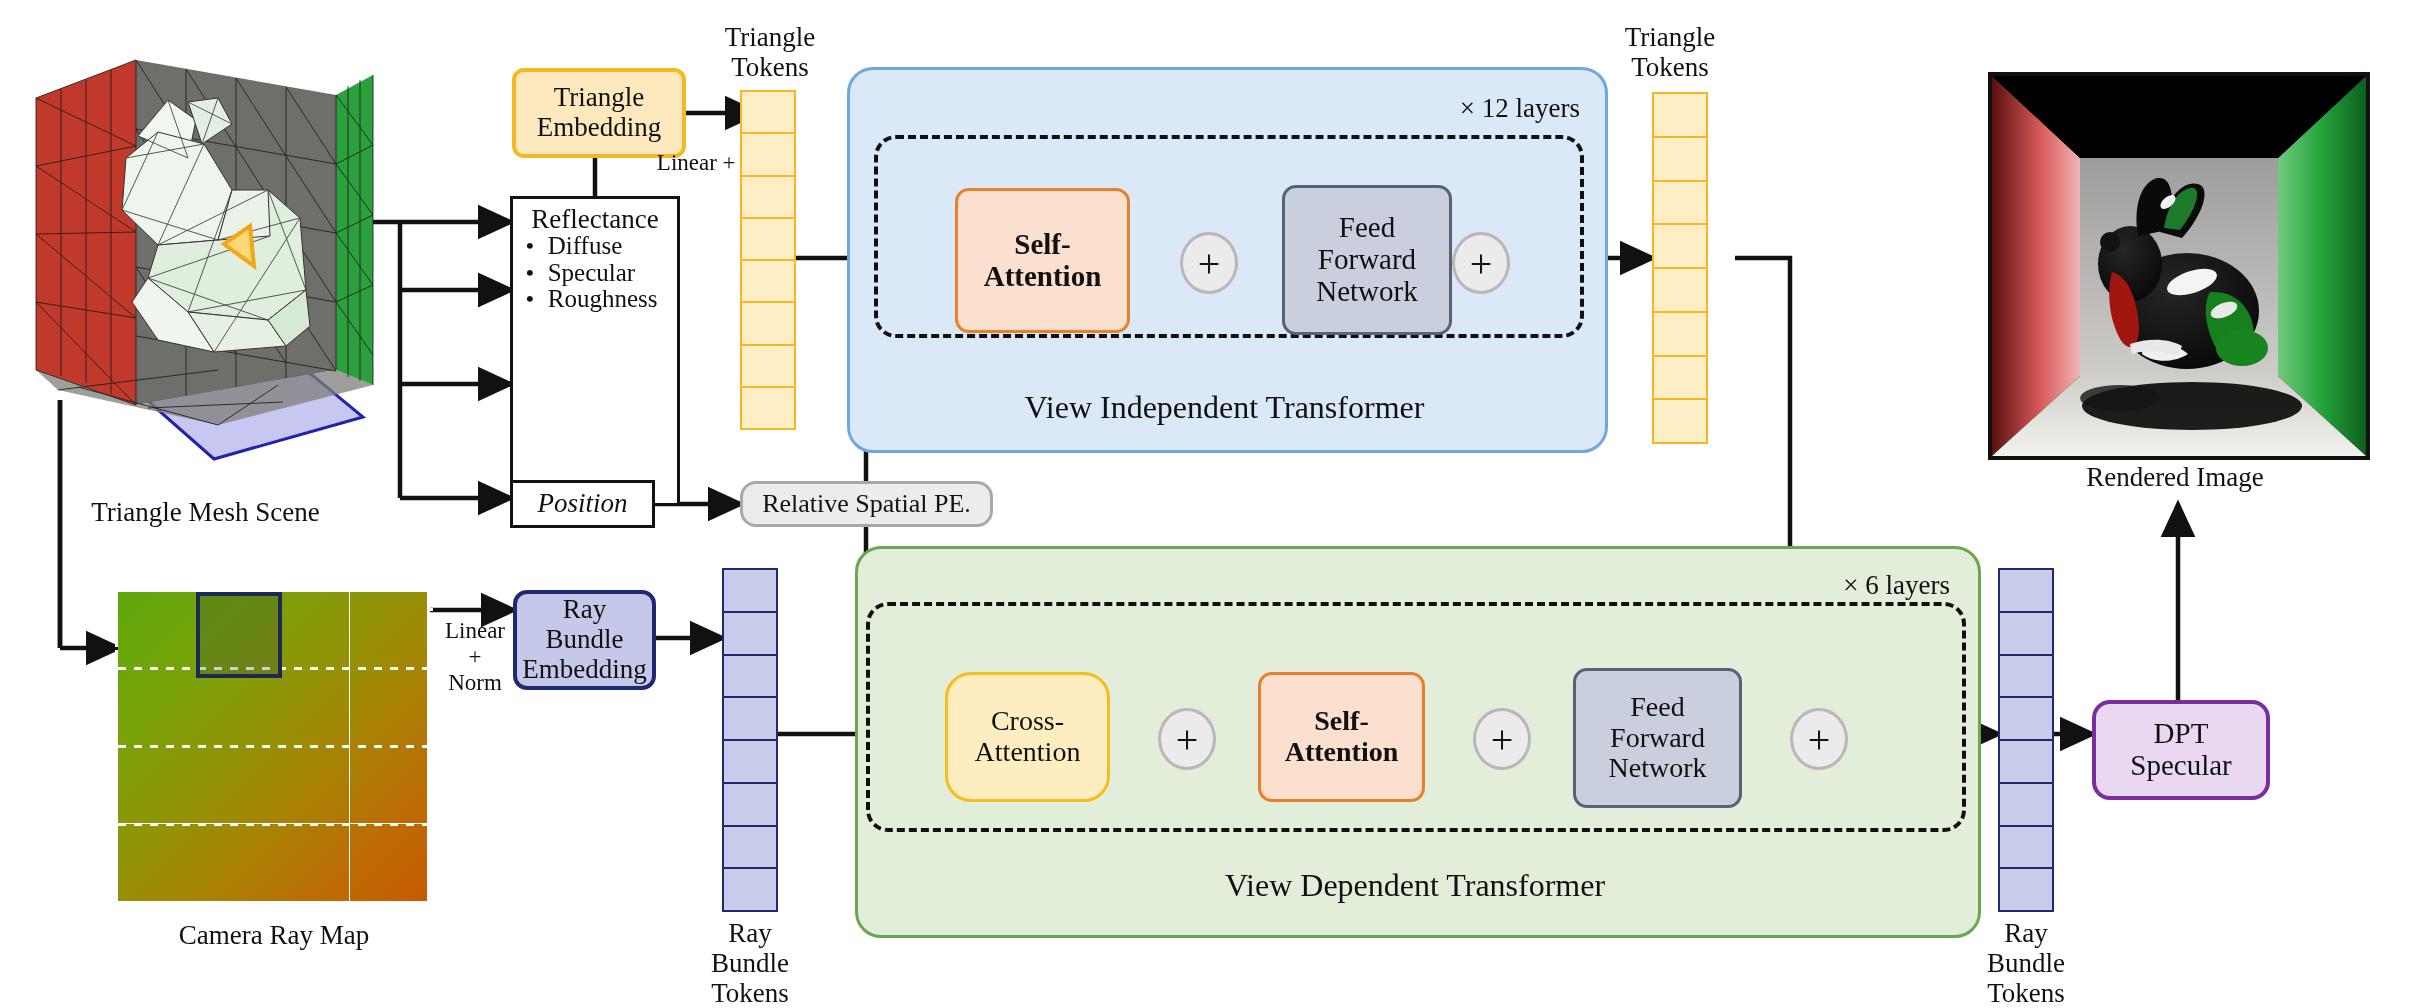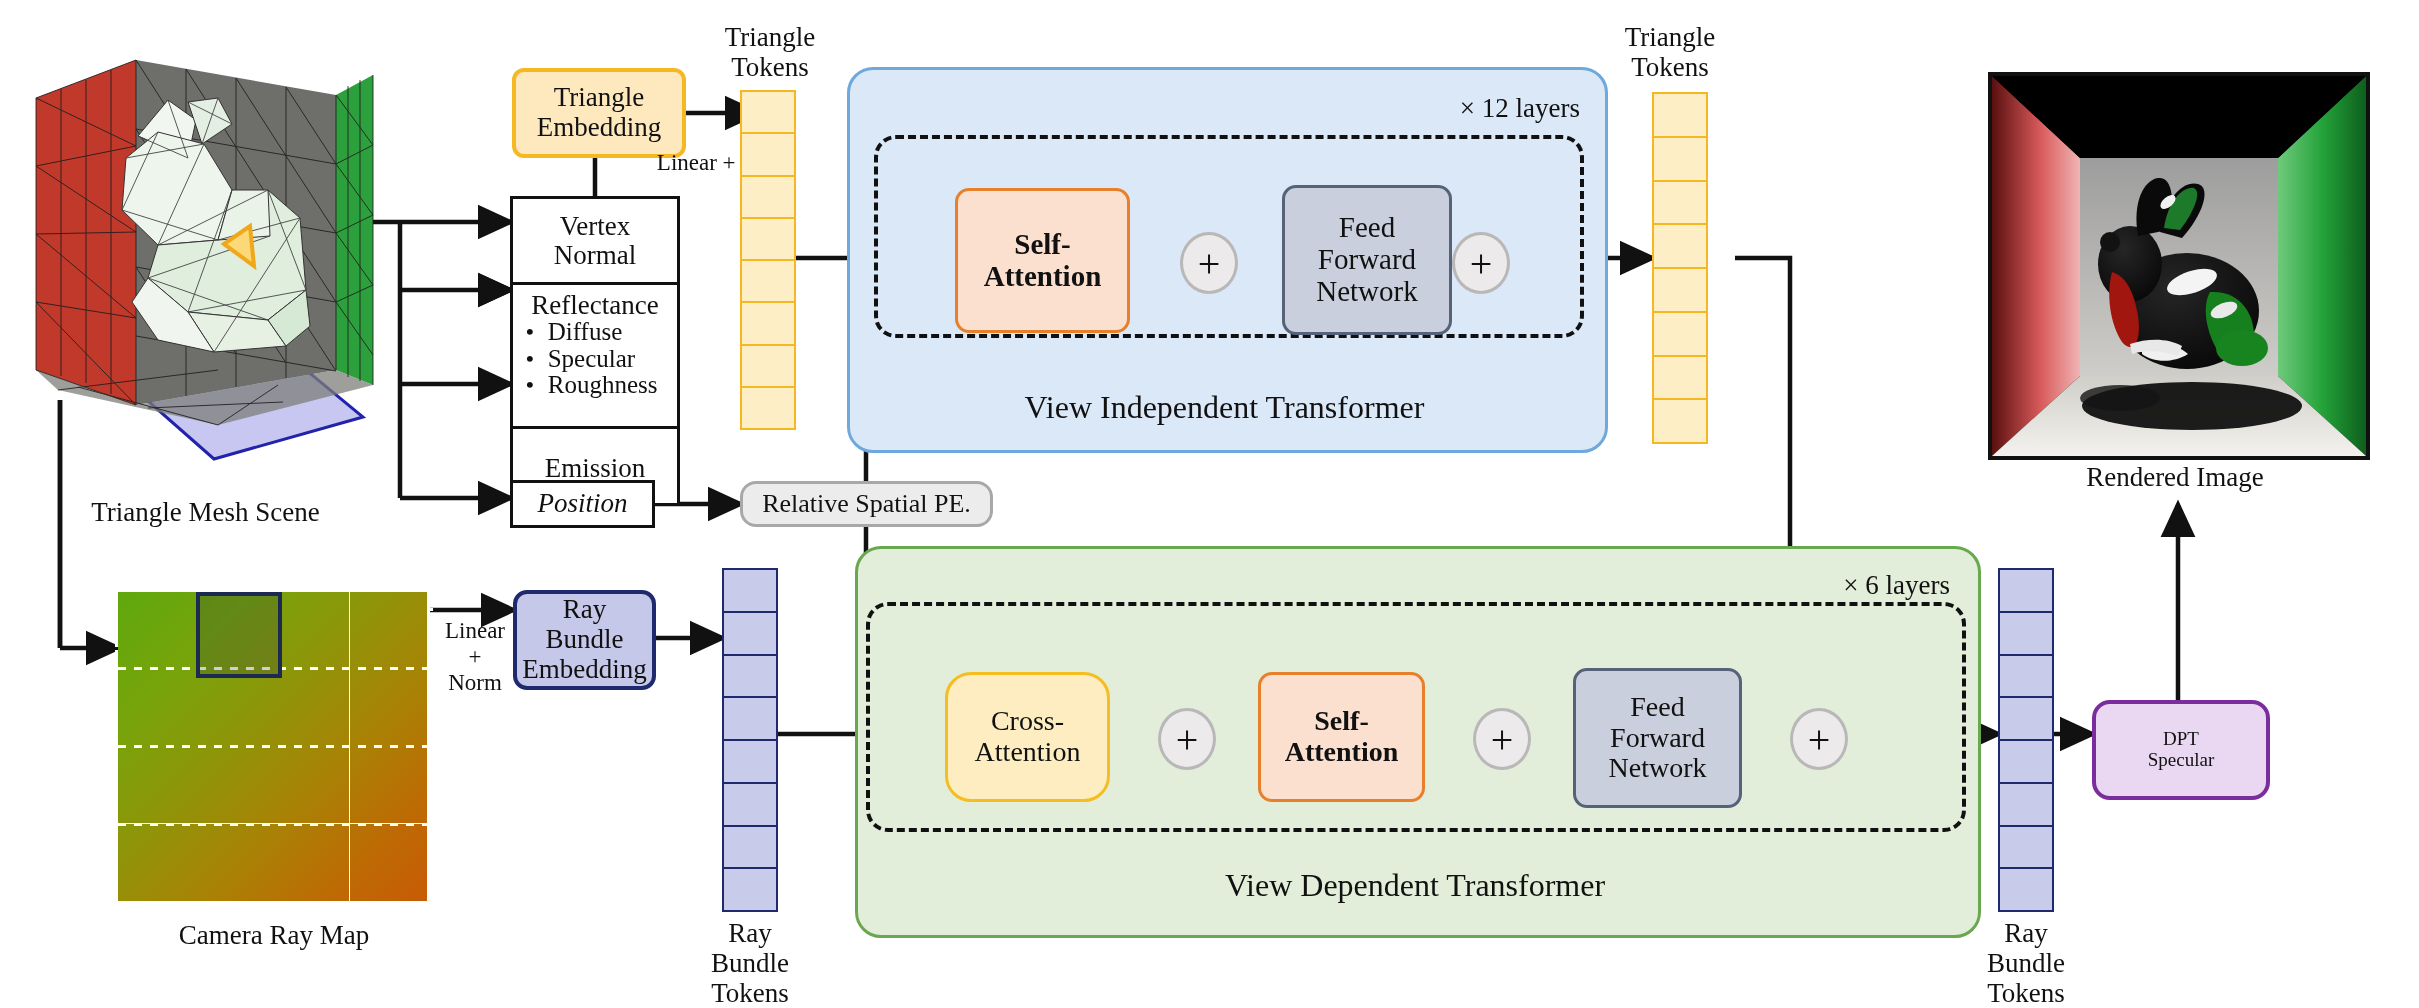--- a/index.html
+++ b/index.html
@@ -199,42 +199,37 @@
 
 <div class="raymap" style="left:118px;top:592px;width:312px;height:312px;">
   <div class="grid"></div>
   <div class="gridv"></div>
   <div class="outline"></div>
   <div class="sel" style="left:78px;top:0px;width:78px;height:78px;"></div>
 </div>
 <div class="lbl" style="left:118px;top:920px;width:312px;">Camera Ray Map</div>
 
 <div class="attr" style="left:510px;top:196px;width:170px;height:310px;">
-  <div class="row" style="height:86px;">
-    <span>Vertex</span>
-    <span>Normal</span>
-  </div>
   <div class="row" style="height:144px;justify-content:flex-start;padding-top:6px;">
     <span>Reflectance</span>
     <div class="bullets" style="width:100%;">
       <div class="bul">
         <b>•</b>
           <span>Diffuse</span>
         </div>
       <div class="bul">
         <b>•</b>
           <span>Specular</span>
         </div>
       <div class="bul">
         <b>•</b>
           <span>Roughness</span>
         </div>
     </div>
   </div>
-  <div class="row" style="height:78px;">Emission</div>
 </div>
 
 <div class="box n-plain" style="left:510px;top:480px;width:145px;height:48px;font-size:27px;font-style:italic;">Position</div>
 
 <div class="box n-tri-embed" style="left:512px;top:68px;width:174px;height:90px;flex-direction:column;font-size:27px;">
   <span>Triangle</span>
   <span>Embedding</span>
 </div>
 <div class="lbl" style="left:605px;top:150px;width:190px;font-size:23px;text-align:right;">Linear + Norm</div>
 
@@ -345,21 +340,21 @@
 </div>
 <div class="plus" style="left:1473px;top:708px;width:52px;height:56px;">+</div>
 <div class="box n-ffn" style="left:1573px;top:668px;width:169px;height:140px;flex-direction:column;font-size:28px;">
   <span>Feed</span>
   <span>Forward</span>
   <span>Network</span>
 </div>
 <div class="plus" style="left:1790px;top:708px;width:52px;height:56px;">+</div>
 <div class="lbl" style="left:855px;top:868px;width:1120px;font-size:32px;">View Dependent Transformer</div>
 
-<div class="box n-dpt" style="left:2092px;top:700px;width:178px;height:100px;flex-direction:column;font-size:19px;">
+<div class="box n-dpt" style="left:2092px;top:700px;width:178px;height:100px;flex-direction:column;font-size:29px;">
   <span>DPT</span>
   <span>Specular</span>
 </div>
 
 <div class="rendered" style="left:1988px;top:72px;width:374px;height:380px;">
   <svg width="374" height="380" viewBox="0 0 374 380">
     <defs>
       <linearGradient id="redw" x1="0" y1="0" x2="1" y2="0">
         <stop offset="0" stop-color="#5a0f0f"></stop>
           <stop offset="0.55" stop-color="#d95a5a"></stop>

